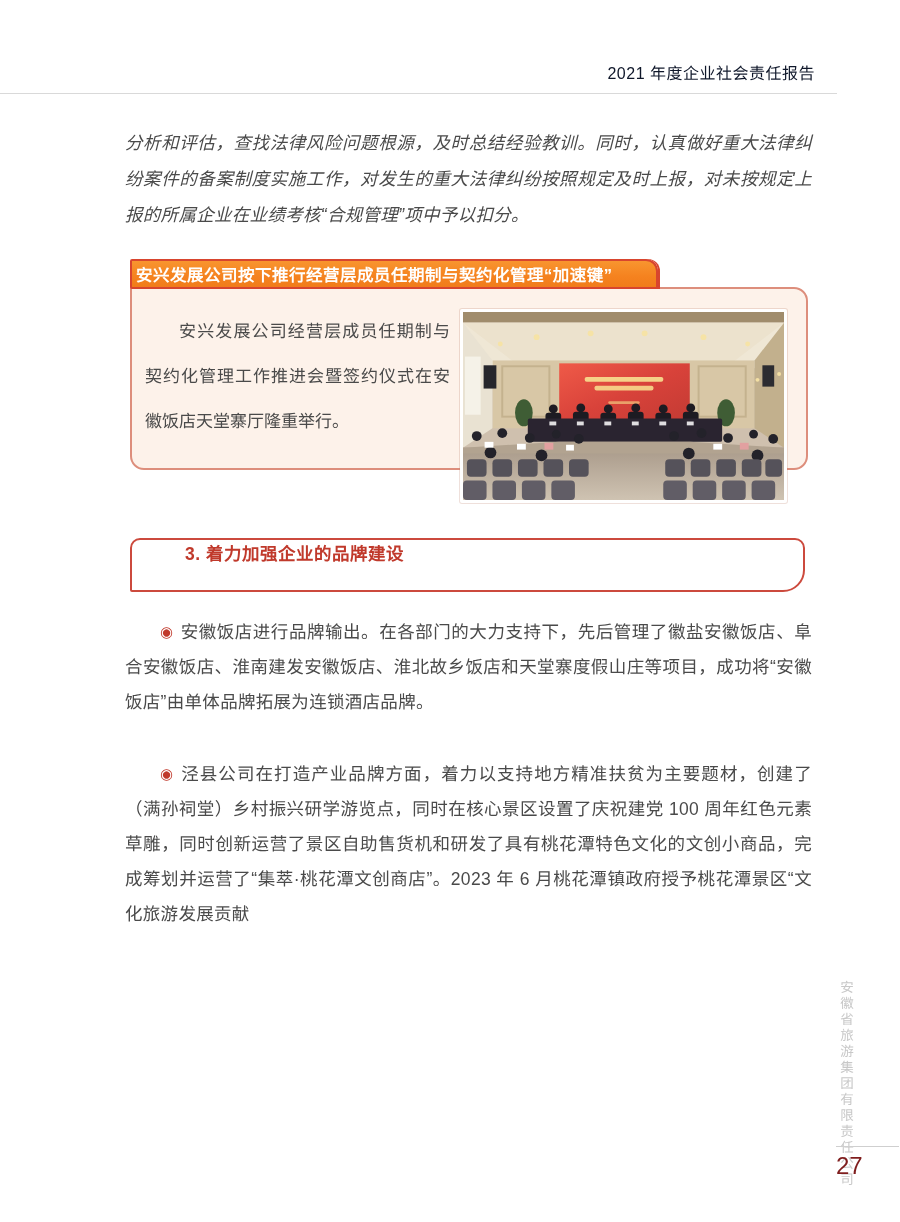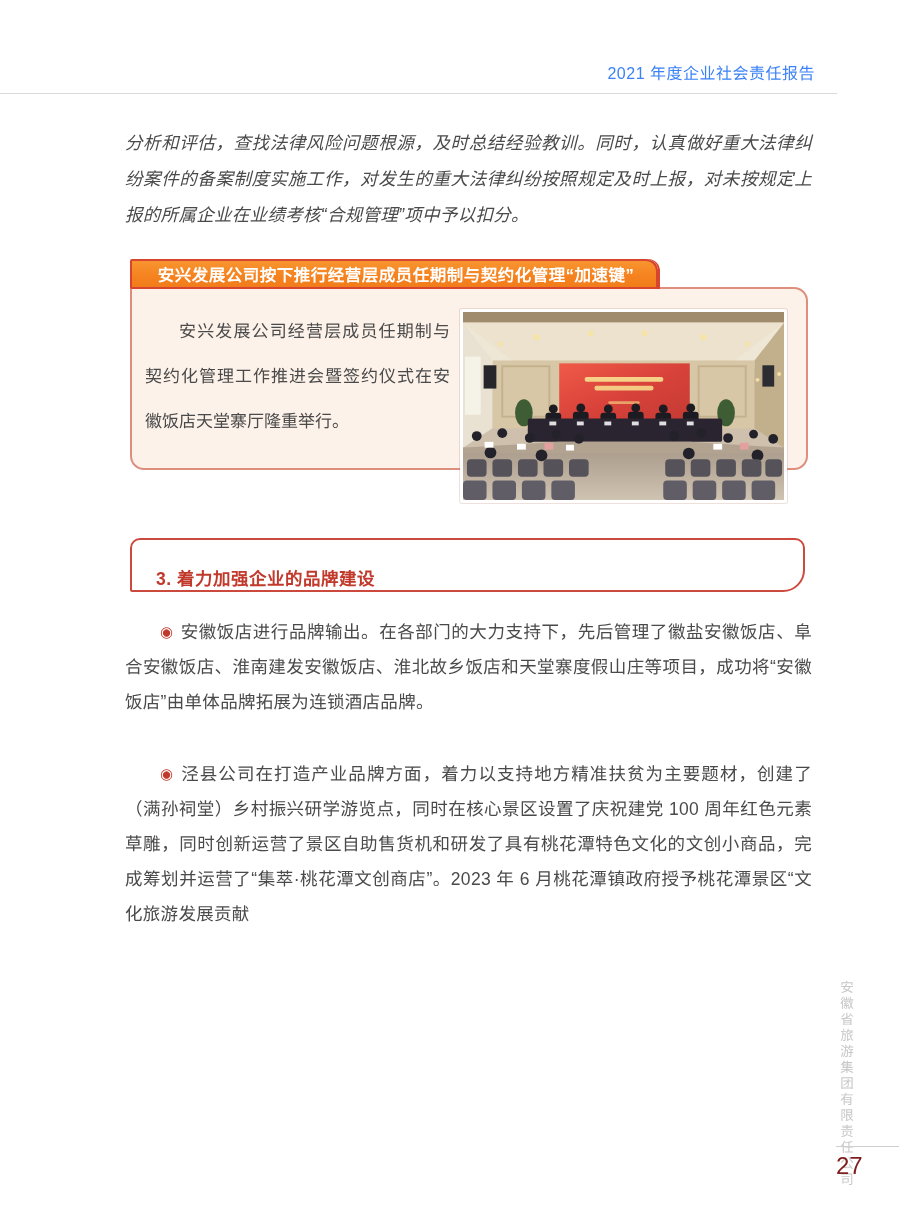--- a/index.html
+++ b/index.html
@@ -7,42 +7,41 @@
   body {
     font-family:"Liberation Sans","DejaVu Sans",sans-serif;
     background:#ffffff; color:#4a4a4a; overflow:hidden; position:relative;
   }
   .page { width:900px; height:1222px; position:relative; }
 
   
   .hdr { padding-top:60px; }
   .hdr-title {
     text-align:right; padding-right:85px;
-    color:#3b82f6; font-size:16px; letter-spacing:0.5px;
+    color:#0f172a; font-size:16px; letter-spacing:0.5px;
   }
   .hdr-rule { margin-top:9px; width:837px; height:1px; background:#d9d9d9; }
 
   
   .main { padding:0 88px 0 125px; }
 
   .para {
     font-size:17.5px; line-height:36px; text-align:justify; color:#4a4a4a;
     letter-spacing:0.3px;
   }
   .intro { margin-top:31px;font-style:italic; }
 
   
   .feature-box { margin-top:26px; margin-left:5px; width:678px; position:relative; }
   .banner {
     position:relative; z-index:2; width:528px; height:30px;
     background:linear-gradient(180deg,#f8952f 0%,#f5821f 60%,#f07c1a 100%);
     border:2px solid #d8452e; border-radius:2px 12px 0 2px;
     display:flex; align-items:center; padding-left:4px;
     box-shadow:2px 0 0 #d8452e;
-    justify-content:center;
   }
   .banner span { color:#ffffff; font-size:16.5px; font-weight:bold; letter-spacing:0.5px; }
   .box-body {
     margin-top:-2px; width:678px; height:183px;
     background:#fdf2ea; border:2px solid #dd8e7c; border-radius:0 14px 14px 14px;
     display:flex; padding:20px 10px 13px 13px;
   }
   .box-text {
     flex:0 0 315px; text-indent:2em; font-size:17px; line-height:45px;
     text-align:justify; color:#4a4a4a; padding-right:10px;
@@ -50,21 +49,21 @@
   .photo {
     flex:0 0 327px; height:194px; background:#ffffff; padding:3px;
     border-radius:2px; box-shadow:0 0 0 1px rgba(190,130,110,0.25);
   }
   .photo svg { display:block; width:100%; height:100%; }
 
   
   .section-title {
     margin-top:68px; margin-left:5px; width:675px; height:54px;
     border:2px solid #cc4a3d; border-radius:10px 10px 22px 2px;
-    display:flex; align-items:flex-end; padding-left:24px; background:#ffffff;
+    display:flex; align-items:flex-start; padding-left:53px; background:#ffffff;
   }
   .section-title span { color:#c0392b; font-size:17.5px; font-weight:bold; letter-spacing:0.5px; }
 
   
   .bullet-para { text-indent:2em; line-height:35px; }
   .bp1 { margin-top:23px; }
   .bp2 { margin-top:37px; }
   .bp3 { margin-top:37px; }
   .bullet { color:#c0392b; font-size:15px; margin-right:7px; position:relative; top:-1px; }
 

